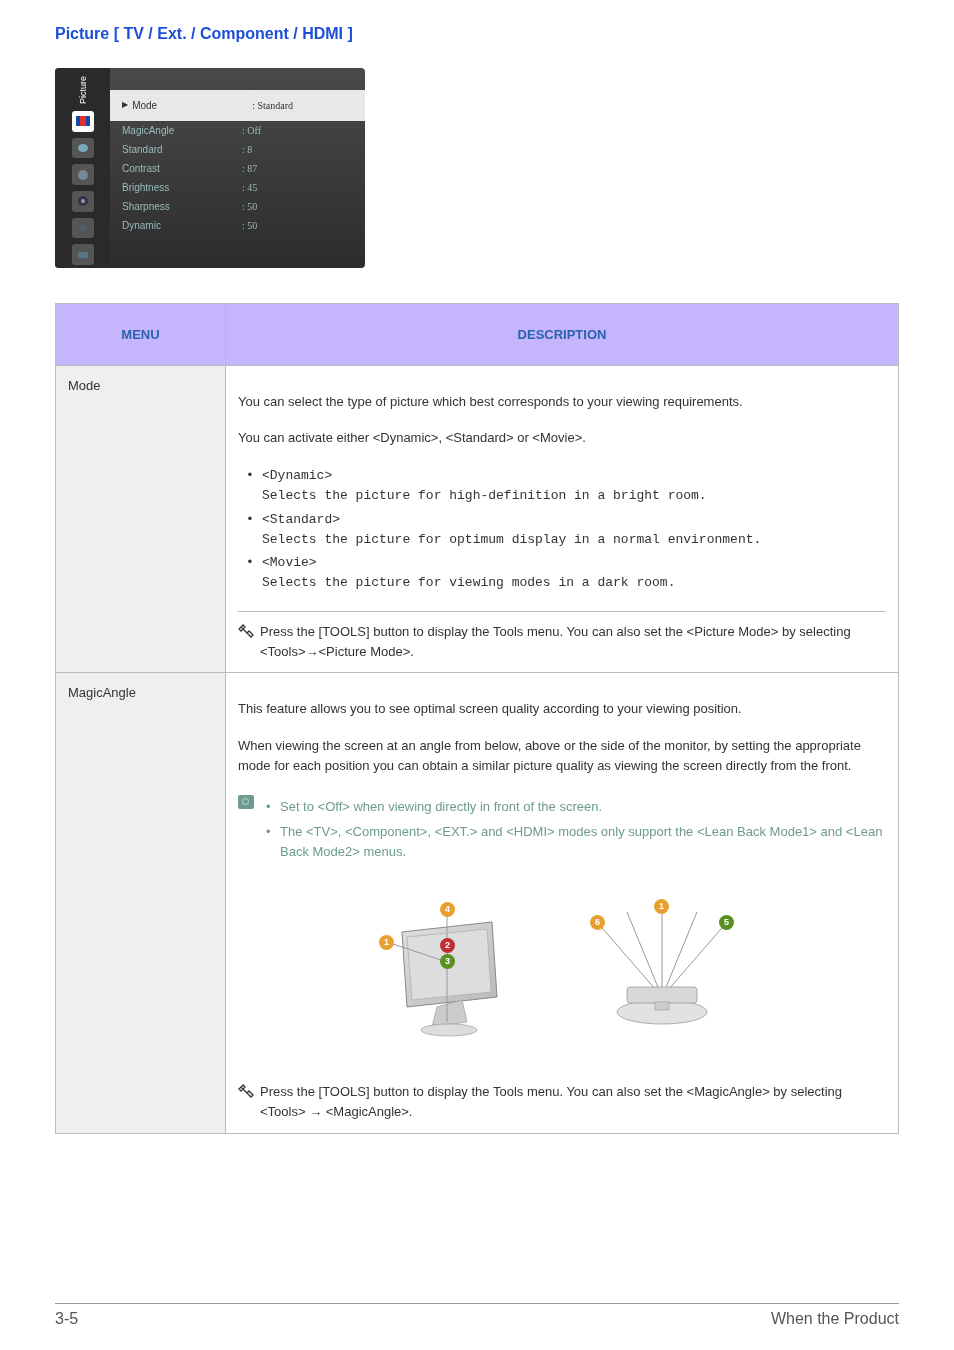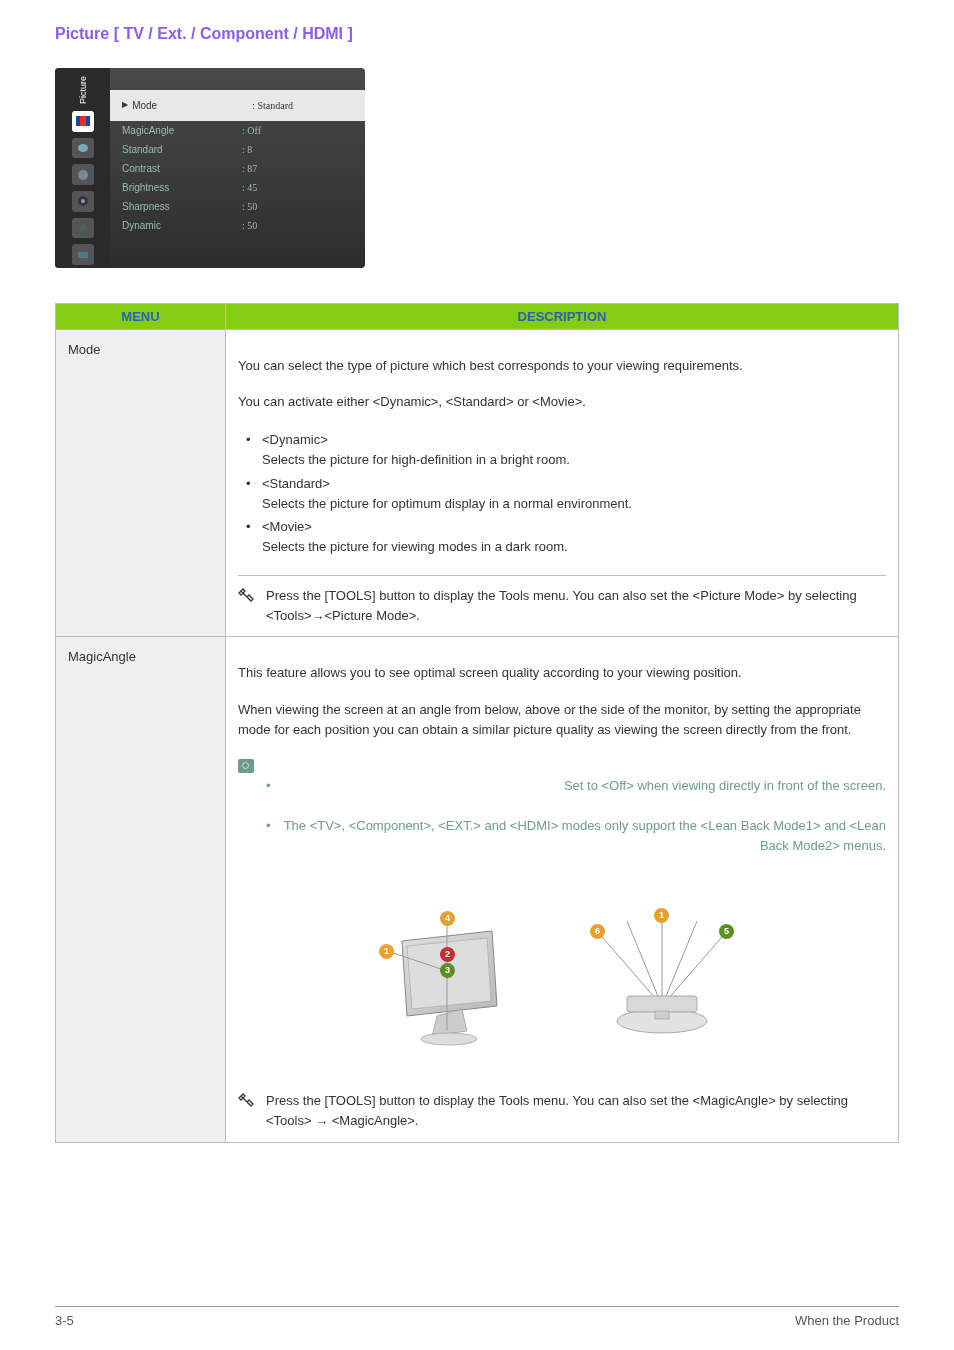--- a/index.html
+++ b/index.html
@@ -15,21 +15,21 @@
       color: #333;
       width: 954px;
       padding: 25px 55px 30px 55px;
       position: relative;
       min-height: 1350px;
     }
     
     .page-title {
       font-size: 16px;
       font-weight: bold;
-      color: #8b5cf6;
+      color: #1d4ed8;
       margin-bottom: 25px;
     }
     
     
     .osd-wrap {
       width: 310px;
       height: 200px;
       background: linear-gradient(to bottom, #4a4a4a, #2d2d2d);
       border-radius: 4px;
       display: flex;
@@ -102,24 +102,24 @@
     }
     
     
     .desc-table {
       width: 100%;
       border-collapse: collapse;
       font-size: 13px;
     }
     
     .desc-table th {
-      background: #84cc16;
+      background: #c4b5fd;
       color: #2a63ad;
       font-weight: bold;
-      padding: 5px;
+      padding: 23px;
       border: 1px solid #bbb;
       text-align: center;
       font-size: 13px;
     }
     
     .desc-table th.menu-head {
       width: 170px;
     }
     
     .desc-table td {
@@ -136,20 +136,21 @@
     
     .desc-cell p {
       margin: 16px 0;
     }
     
     
     .bullet-list {
       list-style: none;
       padding-left: 6px;
       margin: 18px 0;
+      font-family: Liberation Mono, monospace;
     }
     
     .bullet-list > li {
       position: relative;
       padding-left: 18px;
       margin: 3px 0;
     }
     
     .bullet-list > li::before {
       content: "•";
@@ -160,21 +161,21 @@
     }
     
     .sub-divider {
       border-top: 1px solid #bbb;
       margin: 10px 0;
     }
     
     .tool-note {
       display: flex;
       align-items: flex-start;
-      gap: 12px;
+      gap: 6px;
       margin-top: 8px;
     }
     
     .tool-icon-svg {
       flex-shrink: 0;
       margin-top: 2px;
     }
     
     
     .note-block {
@@ -205,22 +206,21 @@
     }
     
     .note-list {
       list-style: none;
       color: #6d9b8f;
     }
     
     .note-list li {
       position: relative;
       padding-left: 16px;
-      margin: 20px 0;
-      text-align: right;
+      margin: 5px 0;
     }
     
     .note-list li::before {
       content: "•";
       position: absolute;
       left: 2px;
       top: 0;
       color: #6d9b8f;
     }
     
@@ -258,21 +258,21 @@
     
     .page-footer {
       position: absolute;
       bottom: 22px;
       left: 55px;
       right: 55px;
       border-top: 1px solid #999;
       padding-top: 6px;
       display: flex;
       justify-content: space-between;
-      font-size: 13px;
+      font-size: 16px;
       color: #555;
     }
     
   </style>
 </head>
 <body>
 
 <h1 class="page-title">Picture [ TV / Ext. / Component / HDMI ]</h1>
 
 <div class="osd-wrap">

